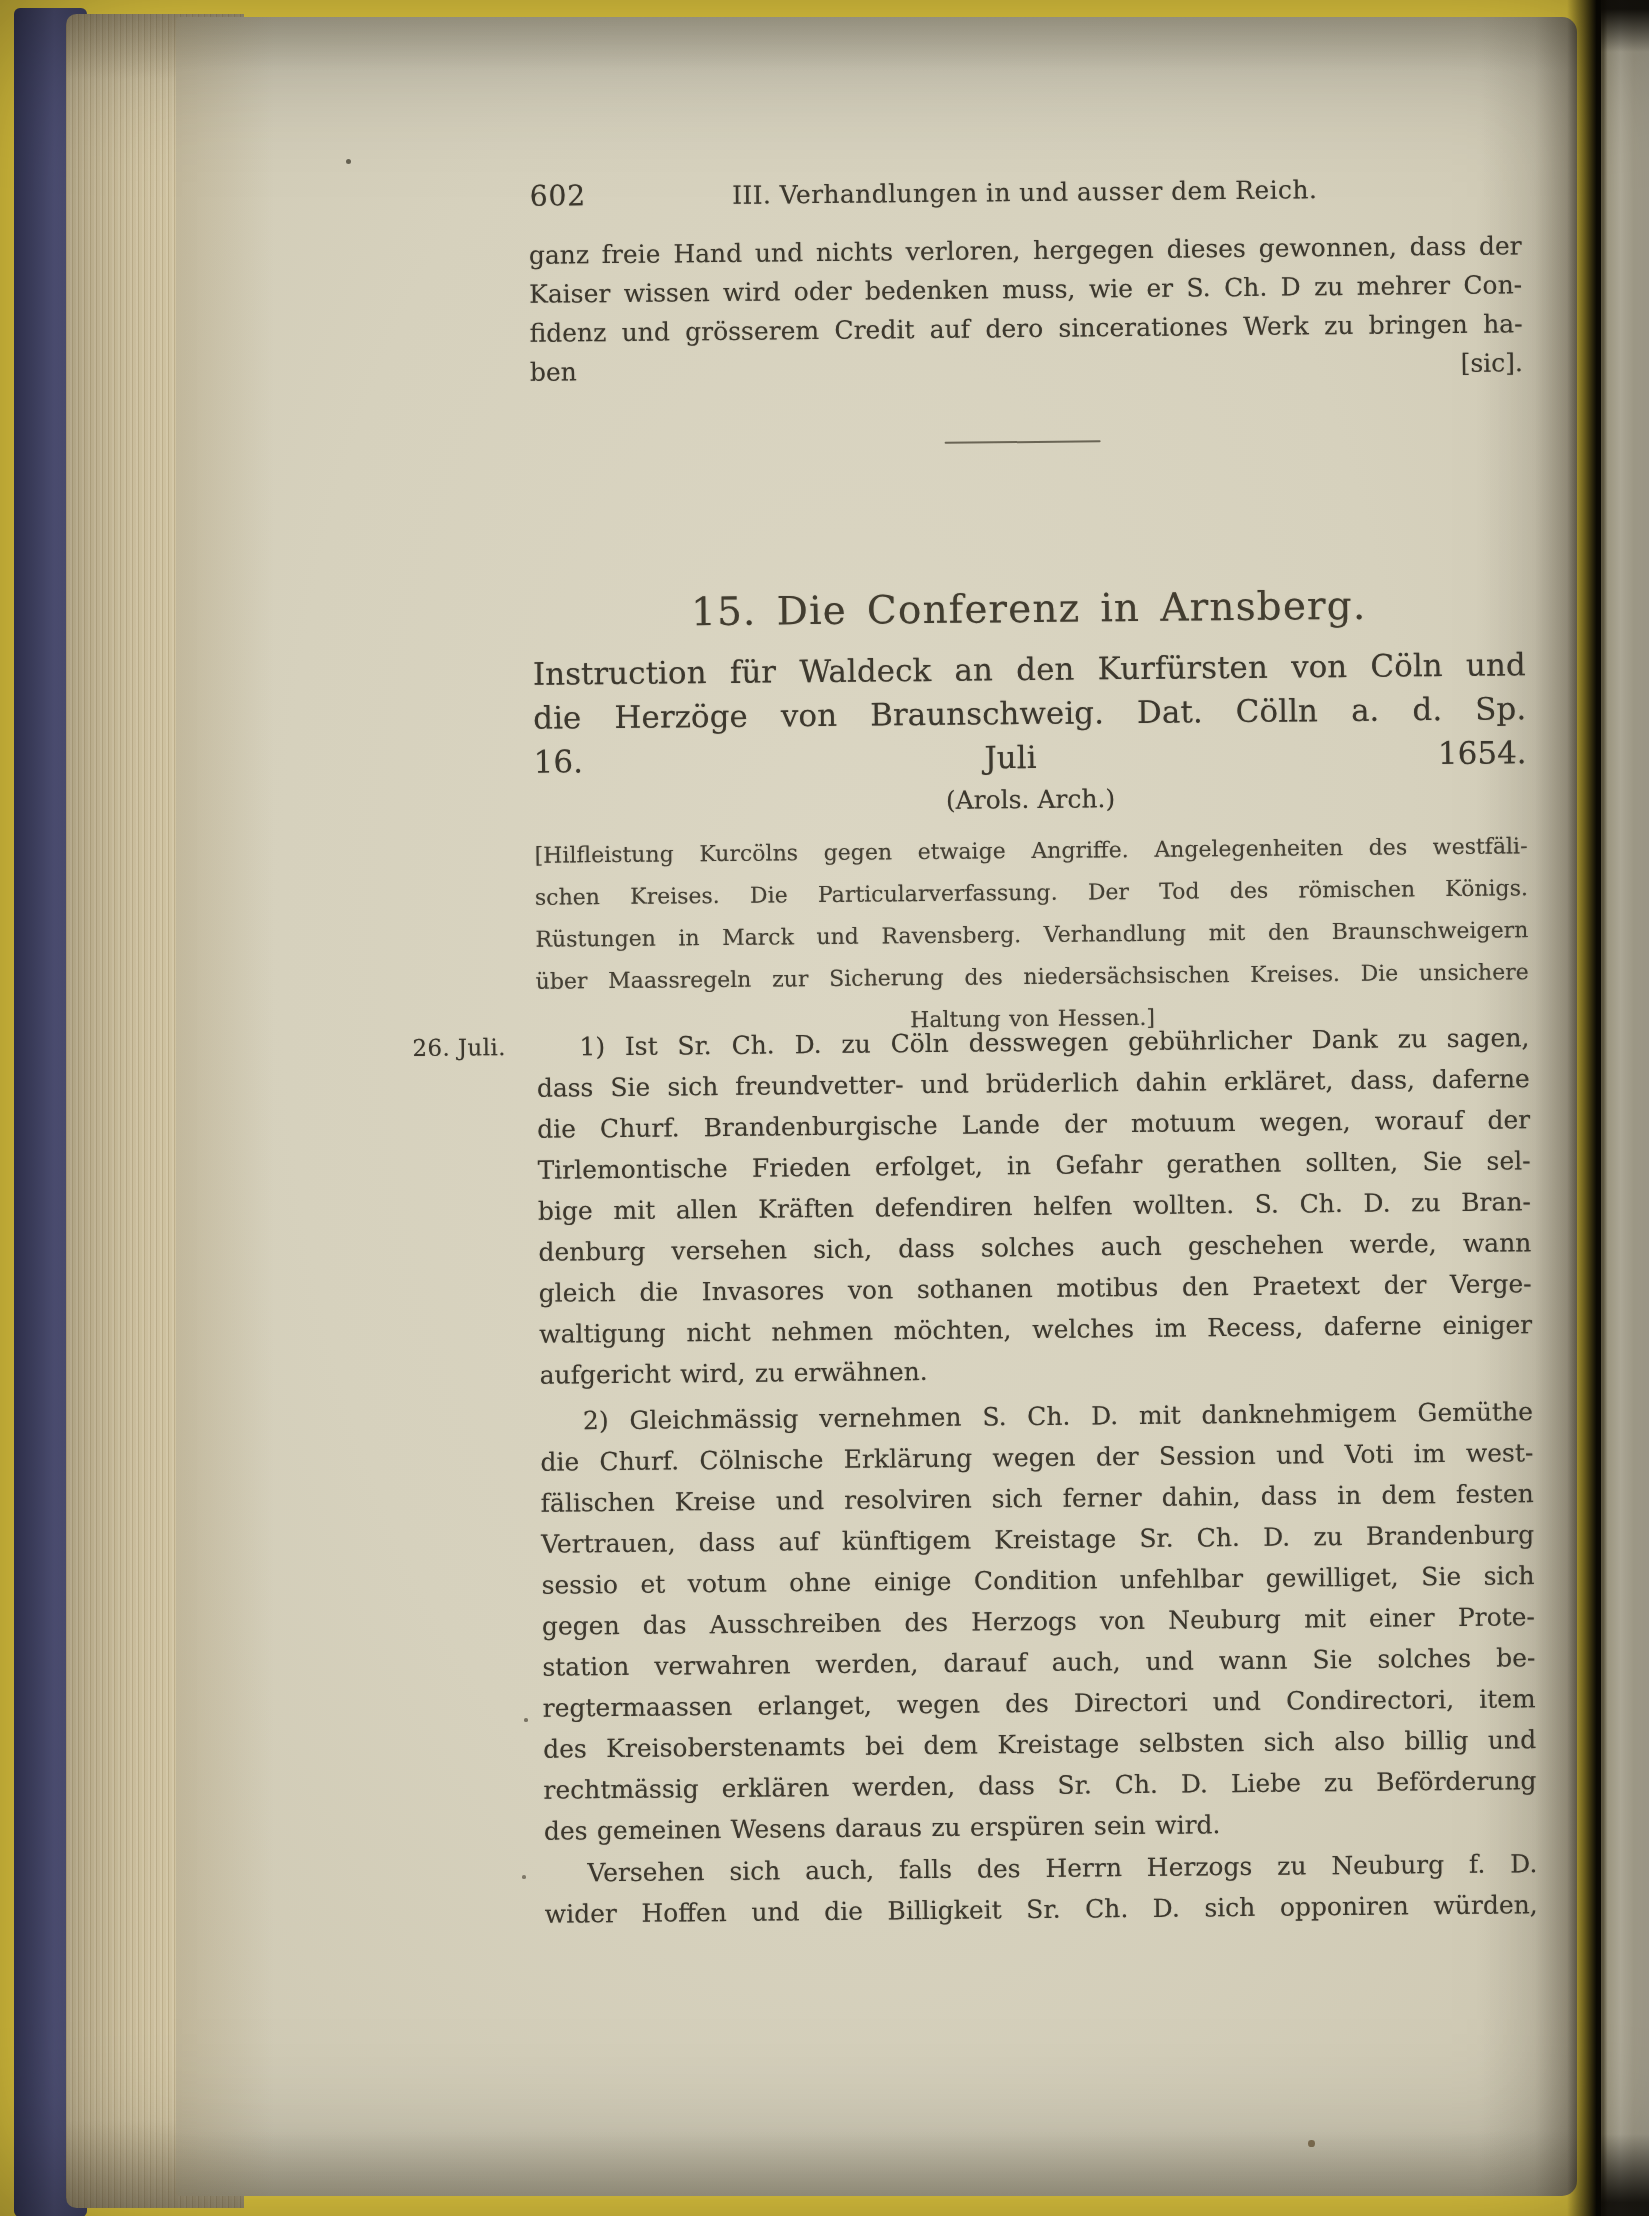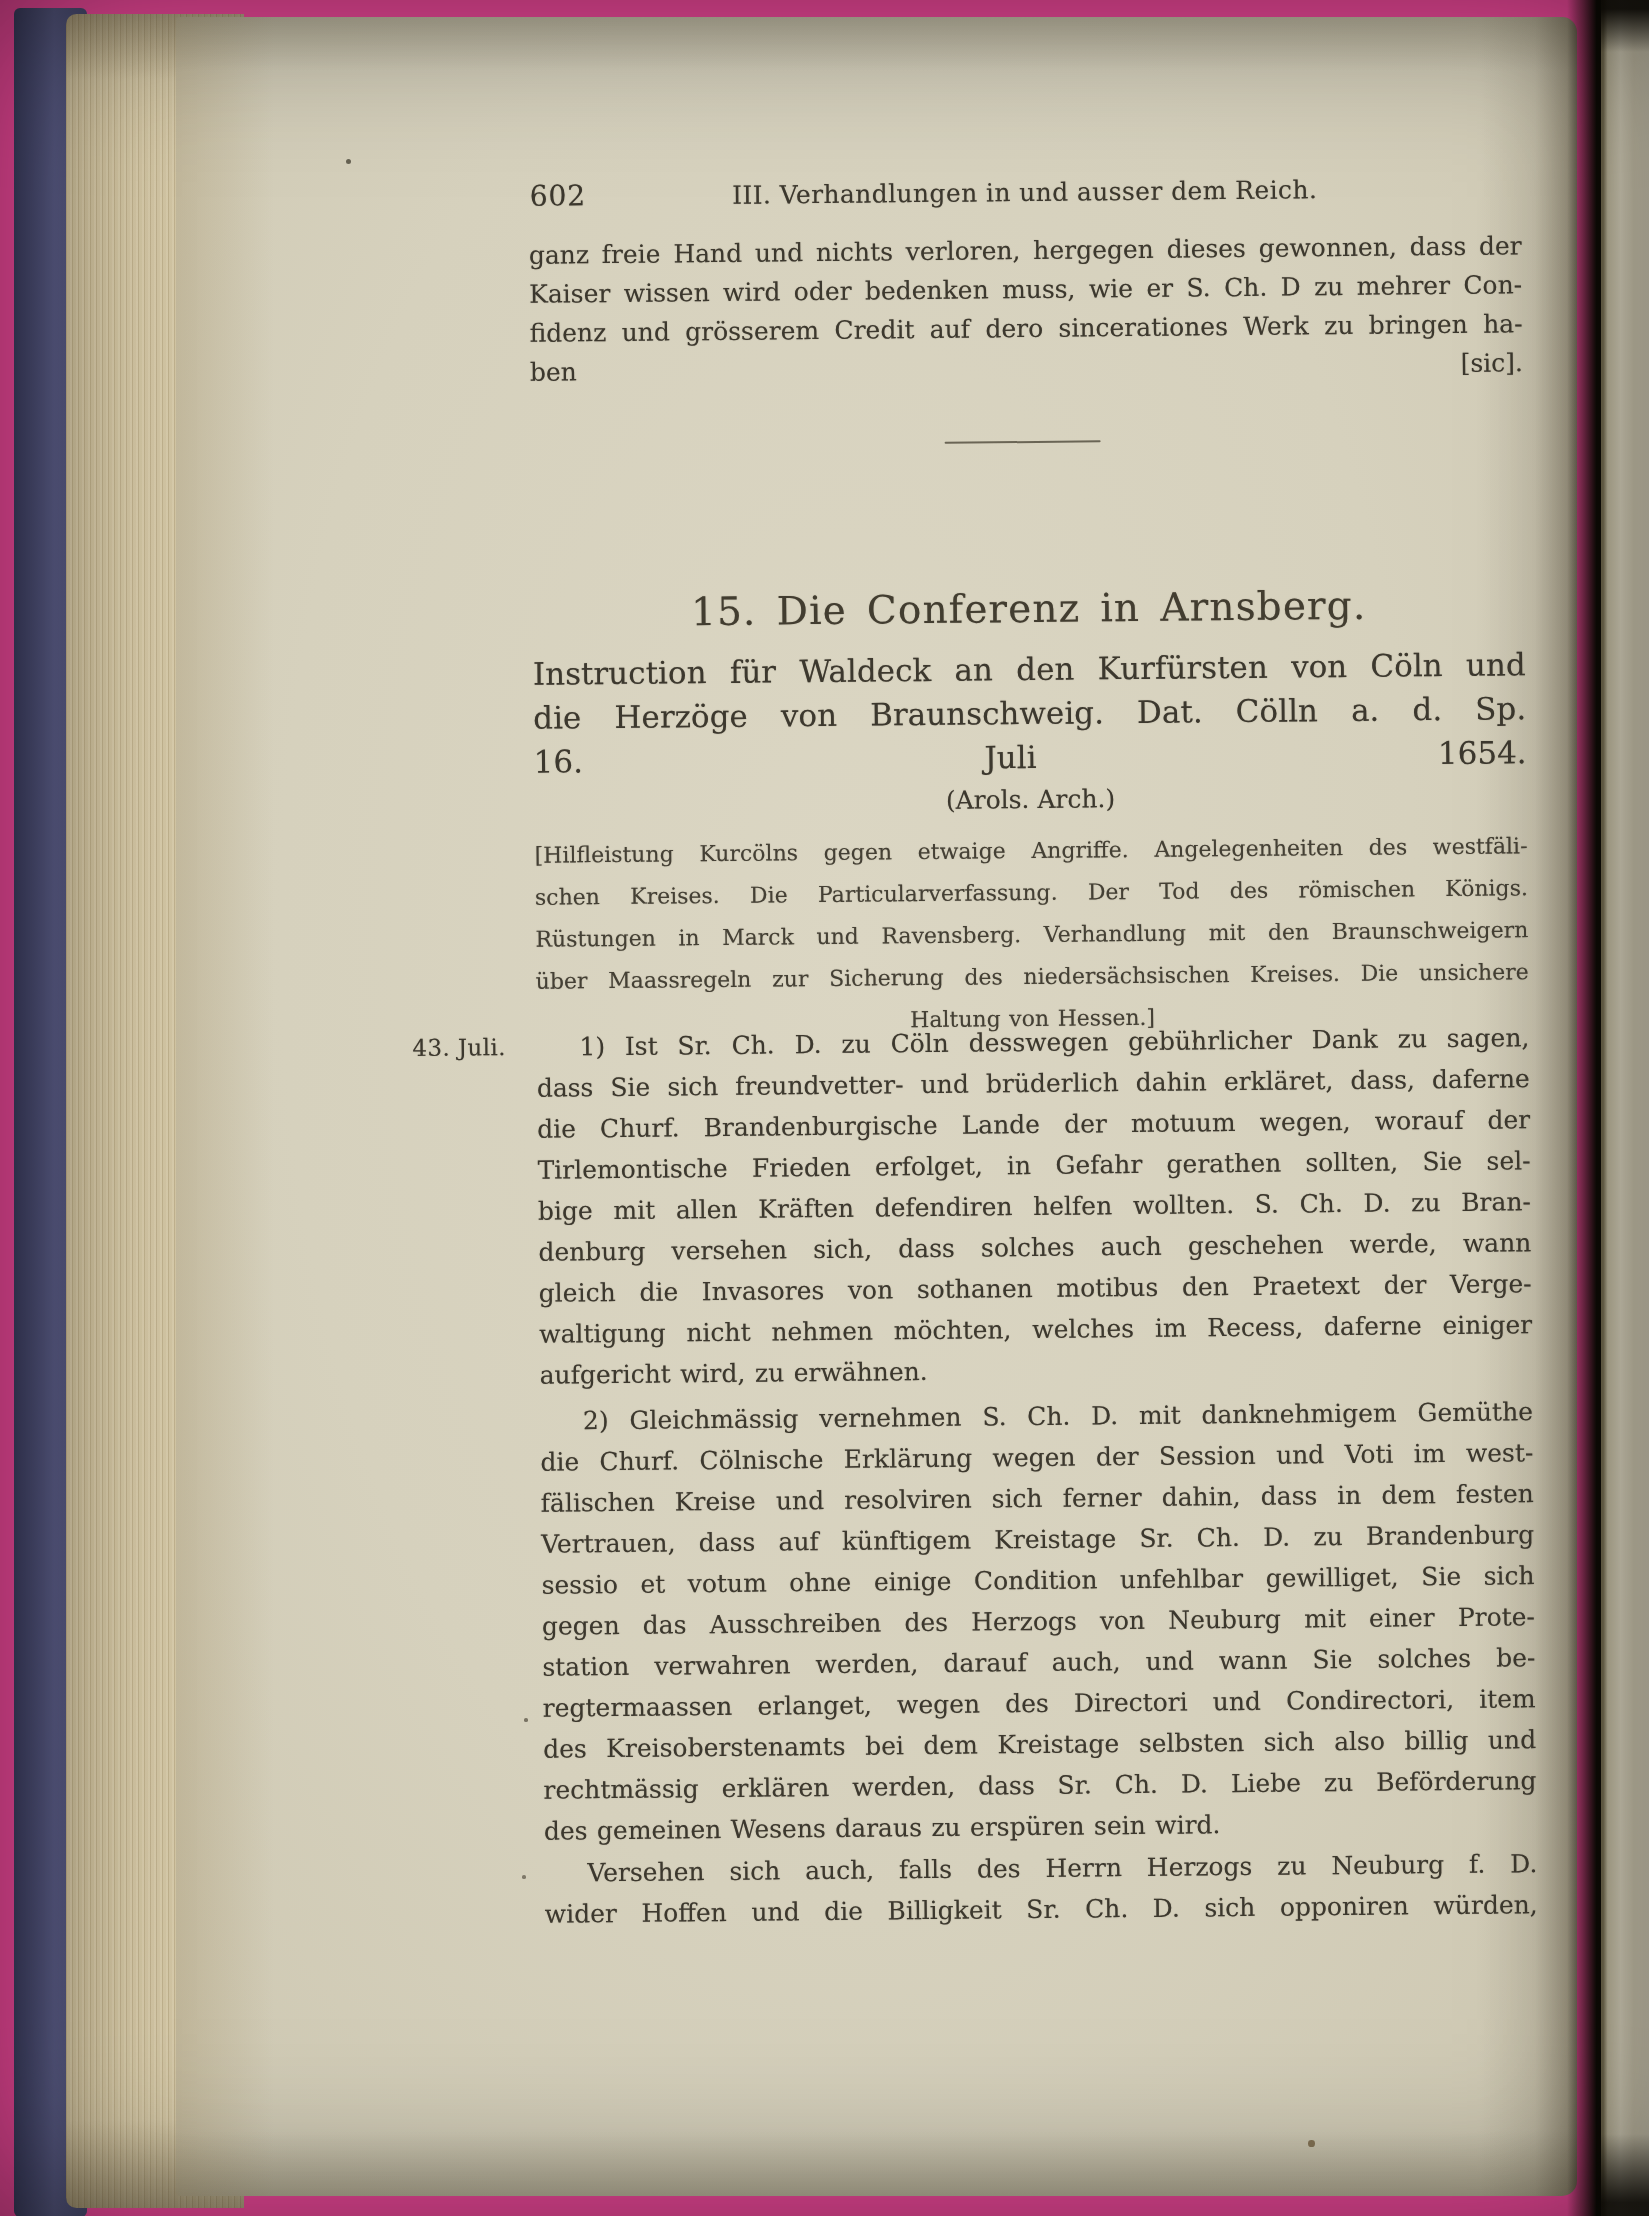--- a/index.html
+++ b/index.html
@@ -1,18 +1,18 @@
 <!DOCTYPE html>
 <html style="font-size:12px"><head>
 <meta charset="utf-8">
 <style>
   html,body{margin:0;padding:0;background:#0e110a;}
   .photo{
     position:relative;width:1649px;height:2216px;overflow:hidden;
-    background:#ec4899;
+    background:#fde047;
     font-family:"DejaVu Serif","Liberation Serif",serif;
   }
   .vignette{position:absolute;inset:0;box-shadow:inset 0 0 165px rgba(0,0,0,.55);pointer-events:none;z-index:9;}
   
   .cover{
     position:absolute;left:13.5px;top:7.5px;width:73px;height:2209px;border-radius:6px;
     background:linear-gradient(90deg,#3c3e60 0%,#565880 55%,#494b70 100%);
   }
   
   .fore-edge{
@@ -112,21 +112,21 @@
     <div class="column archive">(Arols. Arch.)</div>
 
     <div class="column abstract">
         <div class="line">[Hilfleistung Kurcölns gegen etwaige Angriffe. Angelegenheiten des westfäli-</div>
         <div class="line">schen Kreises. Die Particularverfassung. Der Tod des römischen Königs.</div>
         <div class="line">Rüstungen in Marck und Ravensberg. Verhandlung mit den Braunschweigern</div>
         <div class="line">über Maassregeln zur Sicherung des niedersächsischen Kreises. Die unsichere</div>
         <div class="line">Haltung von Hessen.]</div>
       </div>
 
-    <div class="margin-note">43. Juli.</div>
+    <div class="margin-note">26. Juli.</div>
 
     <div class="column para para-a">
         <div class="line">1) Ist Sr. Ch. D. zu Cöln desswegen gebührlicher Dank zu sagen,</div>
         <div class="line">dass Sie sich freundvetter- und brüderlich dahin erkläret, dass, daferne</div>
         <div class="line">die Churf. Brandenburgische Lande der motuum wegen, worauf der</div>
         <div class="line">Tirlemontische Frieden erfolget, in Gefahr gerathen sollten, Sie sel-</div>
         <div class="line">bige mit allen Kräften defendiren helfen wollten. S. Ch. D. zu Bran-</div>
         <div class="line">denburg versehen sich, dass solches auch geschehen werde, wann</div>
         <div class="line">gleich die Invasores von sothanen motibus den Praetext der Verge-</div>
         <div class="line">waltigung nicht nehmen möchten, welches im Recess, daferne einiger</div>

